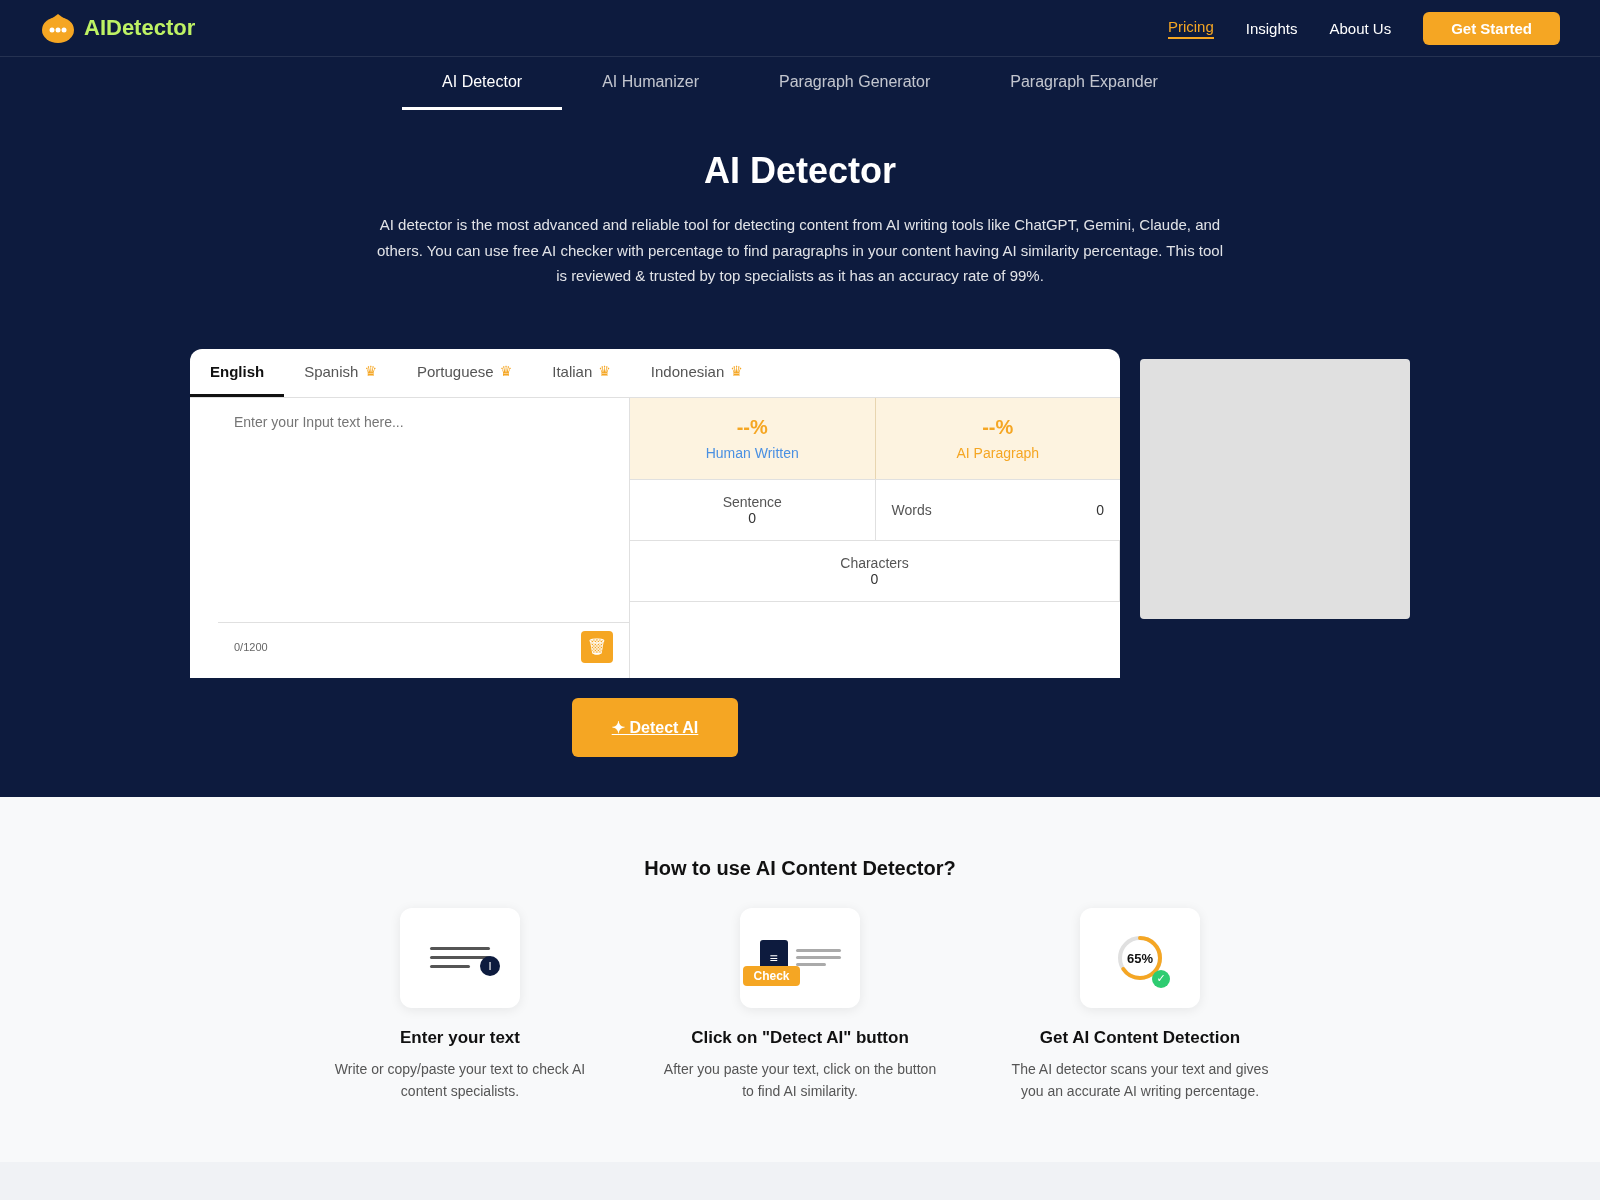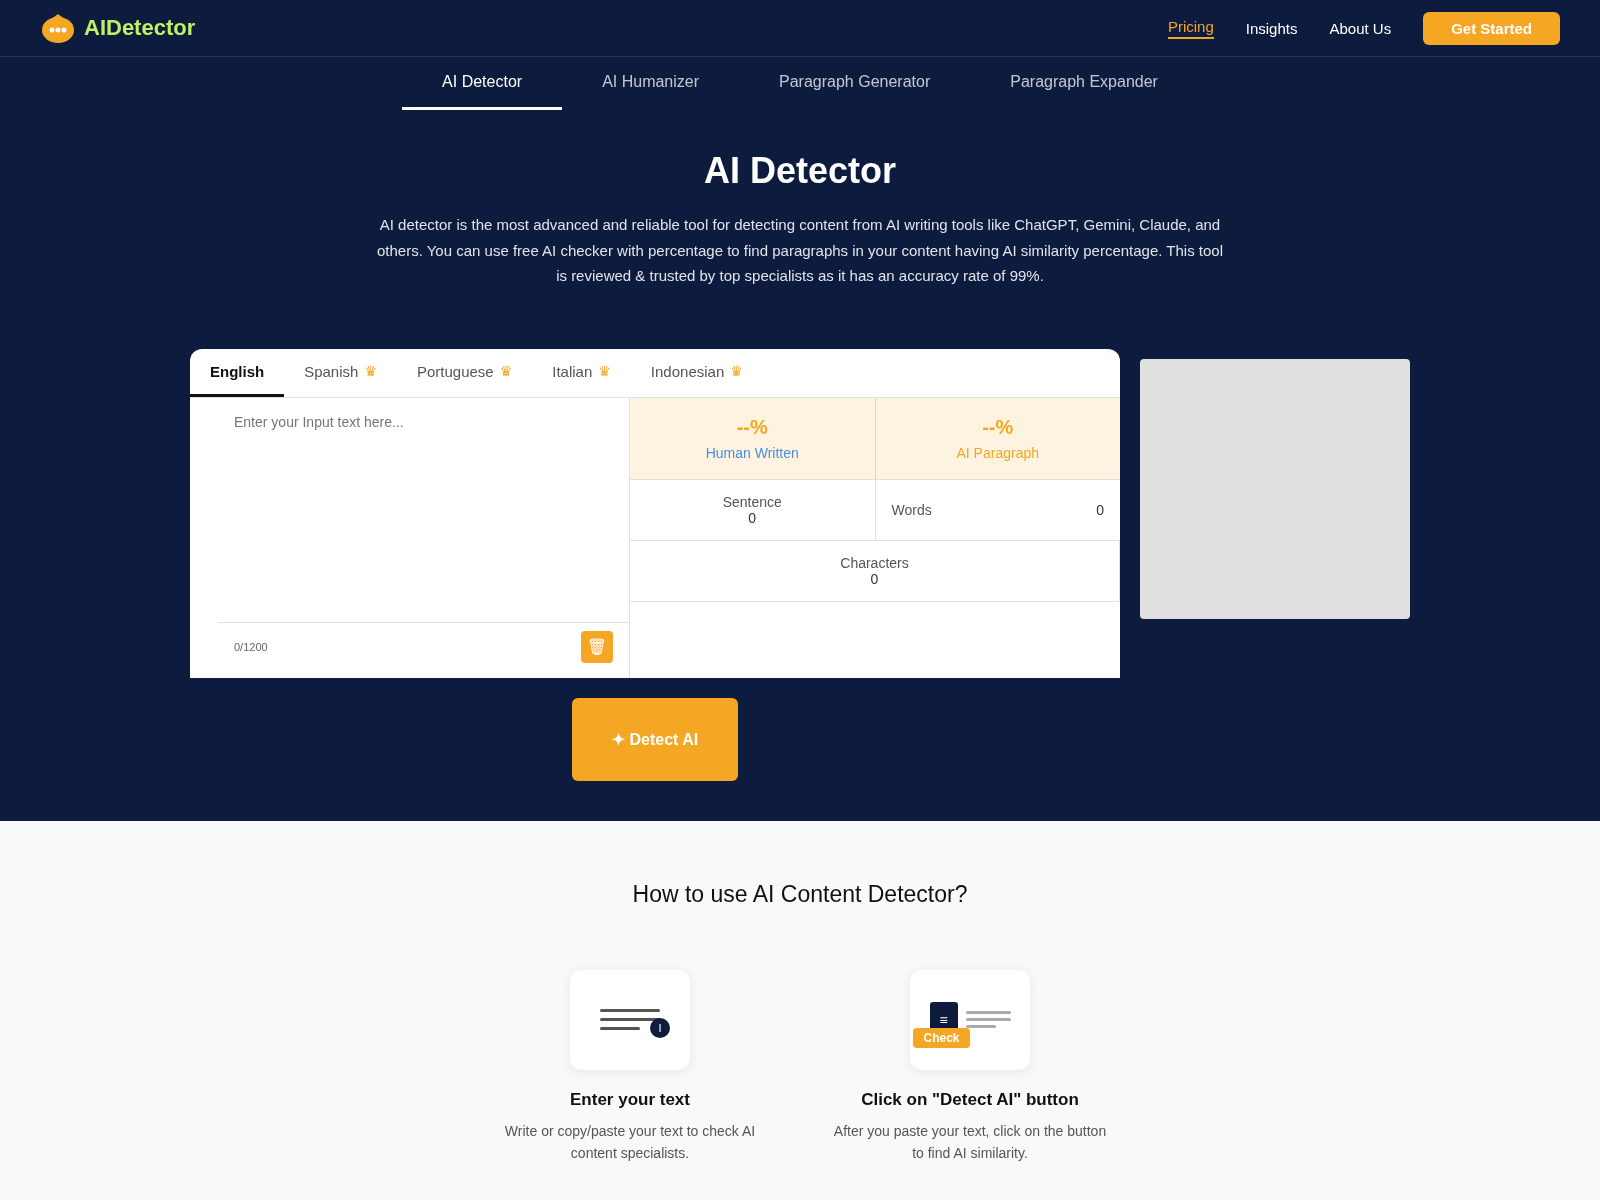--- a/index.html
+++ b/index.html
@@ -234,28 +234,29 @@
     .detect-section {
       background: #0d1b3e;
       display: flex;
       justify-content: center;
       padding: 0 20px 40px;
     }
     .detect-btn {
       background: #f5a623;
       color: white;
       border: none;
-      padding: 32px 40px;
+      padding: 20px 40px;
       border-radius: 6px;
       font-size: 16px;
       font-weight: 600;
       cursor: pointer;
       display: flex;
       align-items: center;
       gap: 8px;
+      text-decoration: underline;
     }
 
     
     .ad-placeholder {
       background: #e0e0e0;
       width: 270px;
       min-height: 260px;
       border-radius: 4px;
       flex-shrink: 0;
     }
@@ -265,24 +266,24 @@
       min-width: 0;
     }
 
     
     .how-to-section {
       background: #f8f9fa;
       padding: 60px 20px;
       text-align: center;
     }
     .how-to-section h2 {
-      font-size: 23px;
-      font-weight: 400;
+      font-size: 20px;
+      font-weight: 700;
       color: #111;
-      margin-bottom: 62px;
+      margin-bottom: 28px;
     }
     .steps-grid {
       display: flex;
       justify-content: center;
       gap: 60px;
       flex-wrap: wrap;
     }
     .step-card {
       max-width: 280px;
       text-align: center;
@@ -570,15 +571,31 @@
             <div class="mini-doc-line"></div>
             <div class="mini-doc-line"></div>
             <div class="mini-doc-line"></div>
           </div>
         </div>
       </div>
       <div class="step-title">Click on "Detect AI" button</div>
       <div class="step-desc">After you paste your text, click on the button to find AI similarity.</div>
     </div>
 
+    <div class="step-card">
+      <div class="step-icon-box">
+        <div class="step3-content">
+          <div class="circle-progress">
+            <svg width="50" height="50" viewBox="0 0 50 50">
+              <circle cx="25" cy="25" r="20" fill="none" stroke="#e0e0e0" stroke-width="4"></circle>
+              <circle cx="25" cy="25" r="20" fill="none" stroke="#f5a623" stroke-width="4" stroke-dasharray="82 44" stroke-linecap="round" transform="rotate(-90 25 25)"></circle>
+            </svg>
+            <span class="circle-pct">65%</span>
+            <div class="check-circle">✓</div>
+          </div>
+        </div>
+      </div>
+      <div class="step-title">Get AI Content Detection</div>
+      <div class="step-desc">The AI detector scans your text and gives you an accurate AI writing percentage.</div>
+    </div>
 
   </div>
 </section>
 
 </body></html>

